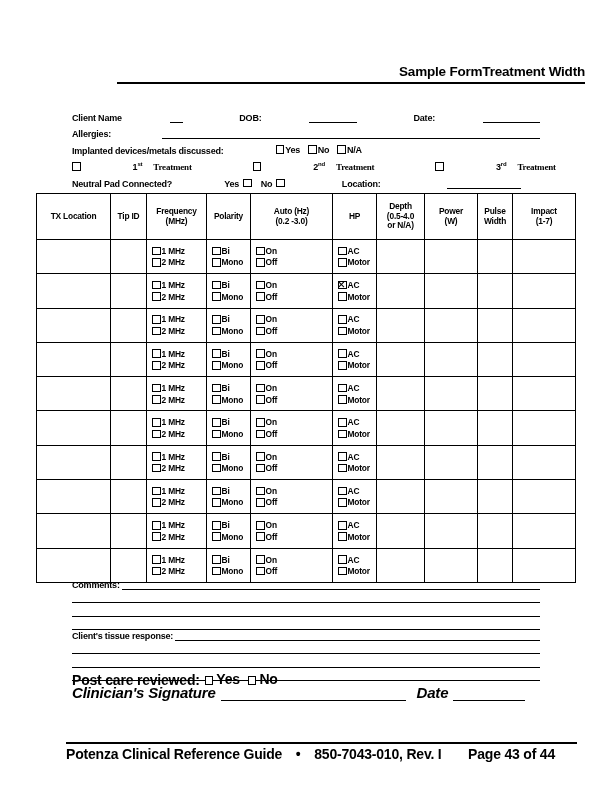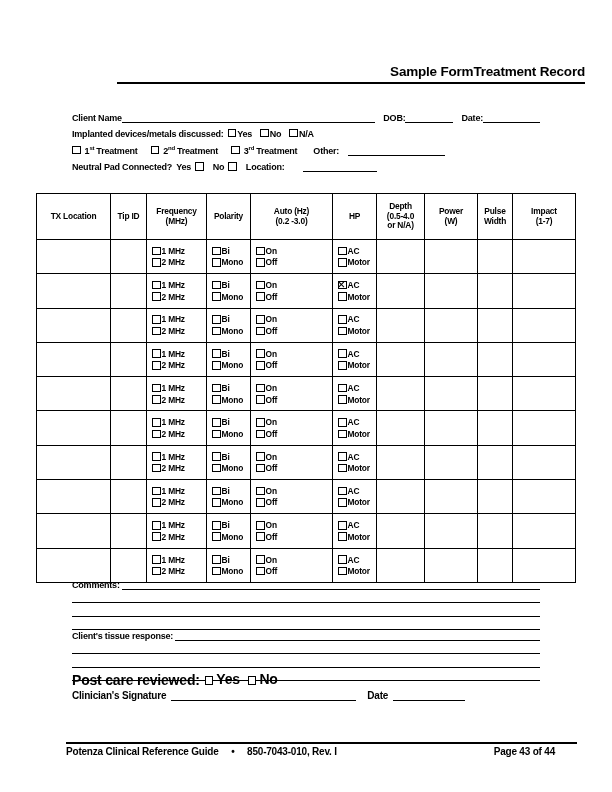--- a/index.html
+++ b/index.html
@@ -12,21 +12,21 @@
   
   .header {
     position: absolute; left: 72px; top: 64px; width: 468px;
     display: flex; justify-content: flex-end; align-items: flex-end;
     border-bottom: 2.2px solid #000; padding-bottom: 3px;
     font-size: 13.5px; letter-spacing: -0.2px; margin-left: 45px;
   }
 
   
   .info { position: absolute; left: 72px; top: 106px; width: 468px; font-size: 9px; letter-spacing: -0.2px; }
-  .info-row { display: flex; align-items: flex-end; height: 16.6px; white-space: nowrap; }
+  .info-row { display: flex; align-items: flex-end; height: 16.6px; white-space: nowrap; gap: 48px; }
   .lbl { flex: none; }
   .blank { display: inline-block; border-bottom: 1.2px solid #000; height: 11px; flex: none; }
   .grow { flex: 1 1 auto; }
   .pad-l { margin-left: 8px; margin-top: 28px; }
   .w48 { width: 48px; } .w57 { width: 57px; } .w97 { width: 97px; }
   .w74 { width: 74px; } .w185 { width: 185px; } .w72 { width: 72px; }
 
   
   .cb {
     display: inline-block; width: 6.6px; height: 6.6px;
@@ -40,21 +40,21 @@
   .cb.checked::before { transform: rotate(45deg); }
   .cb.checked::after  { transform: rotate(-45deg); }
   .cb-item { display: inline-flex; align-items: flex-end; }
 
   #implanted-group { margin-left: 4px; }
   #implanted-group .cb-item + .cb-item { margin-left: 8px; }
   #implanted-group .cb { margin-right: 1px; }
 
   .trt-cb { margin-right: 4px; }
   .trt { margin-right: 13px; }
-  .trt .t-word { margin-left: 2px; }
+  .trt .t-word { margin-left: 11px; font-family: Liberation Serif, serif; }
   sup { font-size: 6px; line-height: 0; }
 
   #neutral-group { margin-left: 4px; }
   #neutral-group .cb-item { margin-right: 9px; }
   #neutral-group .cb { margin-left: 4px; }
   .loc-lbl { margin-right: 18px; }
   .other-lbl { margin-left: 3px; margin-right: 9px; }
 
   
   .tx-table { position: absolute; left: 36px; top: 193px; border-collapse: collapse; table-layout: fixed; }
@@ -77,55 +77,59 @@
   .postcare-row {
     position: absolute; left: 72px; top: 677px; width: 468px; height: 11px;
     display: flex; align-items: flex-end; font-size: 14px; letter-spacing: -0.2px; white-space: nowrap;
   }
   #postcare-group { margin-left: 5px; }
   #postcare-group .cb-item { margin-right: 8px; }
   #postcare-group .cb { margin-right: 3px; }
 
   .signature-row {
     position: absolute; left: 72px; top: 689px; width: 468px; height: 12px;
-    display: flex; align-items: center; font-size: 10px; letter-spacing: -0.2px; white-space: nowrap;
+    display: flex; align-items: flex-end; font-size: 15px; letter-spacing: -0.2px; white-space: nowrap; font-style: italic;
   }
   .signature-row .blank { margin-left: 5px; }
   .sig-date { margin-left: 11px; }
 
   
   .footer {
     position: absolute; left: 66px; top: 742px; width: 511px;
     border-top: 2.2px solid #000; padding-top: 2px;
     display: flex; justify-content: space-between;
-    font-size: 10px; letter-spacing: -0.2px;
+    font-size: 14px; letter-spacing: -0.2px;
   }
   .footer-right { padding-right: 22px; }
   .bullet { margin: 0 10px; }
 </style>
 </head>
 <body>
 
 <div class="page">
 
   <div class="header">
     <span>Sample Form</span>
-    <span>Treatment Record</span>
+    <span>Treatment Width</span>
   </div>
 
   <div class="info">
     <div class="info-row">
       <span class="lbl">Client Name</span>
       <span class="blank grow"></span>
       <span class="lbl pad-l">DOB:</span>
       <span class="blank w48"></span>
       <span class="lbl pad-l">Date:</span>
       <span class="blank w57"></span>
     </div>
 
+    <div class="info-row">
+      <span class="lbl">Allergies:</span>
+      <span class="blank grow" style="margin-left:3px;"></span>
+    </div>
 
     <div class="info-row">
       <span class="lbl">Implanted devices/metals discussed:</span>
       <span class="cb-group" id="implanted-group"><span class="cb-item">
             <span class="cb"></span>
             <span class="cb-lab">Yes</span>
           </span><span class="cb-item">
             <span class="cb"></span>
             <span class="cb-lab">No</span>
           </span><span class="cb-item">

